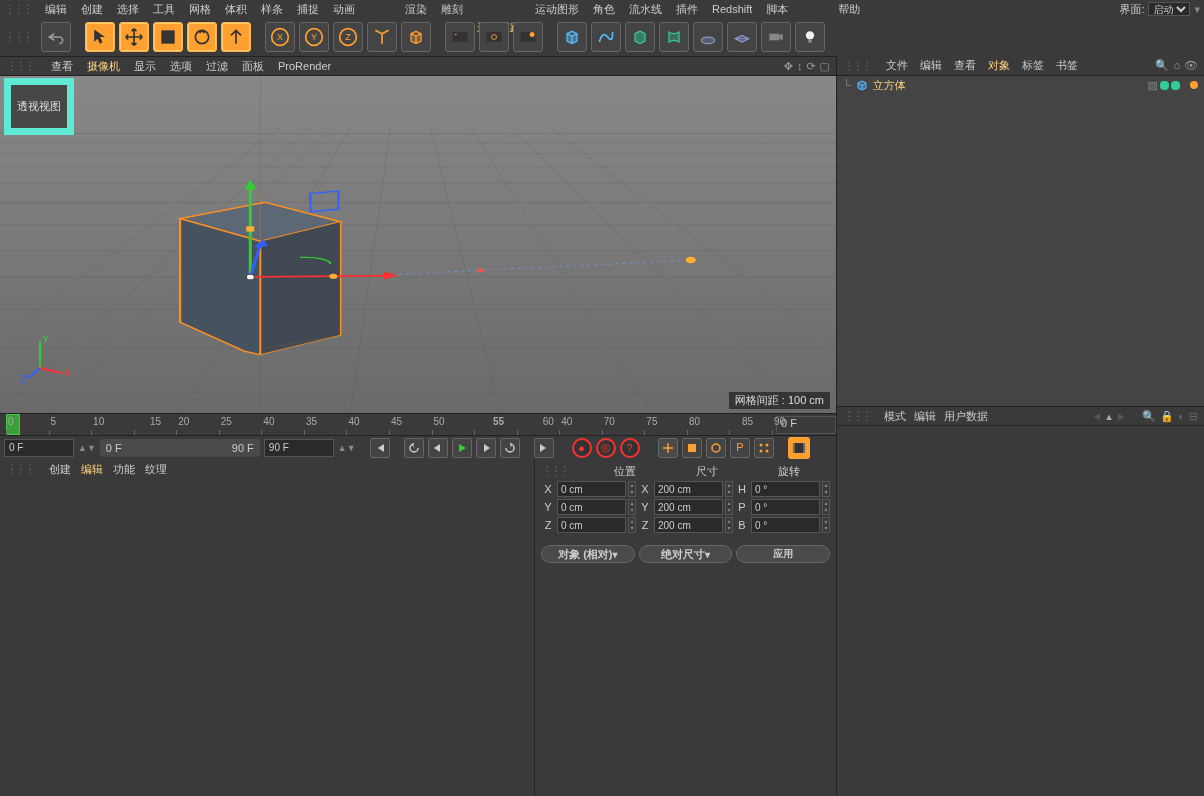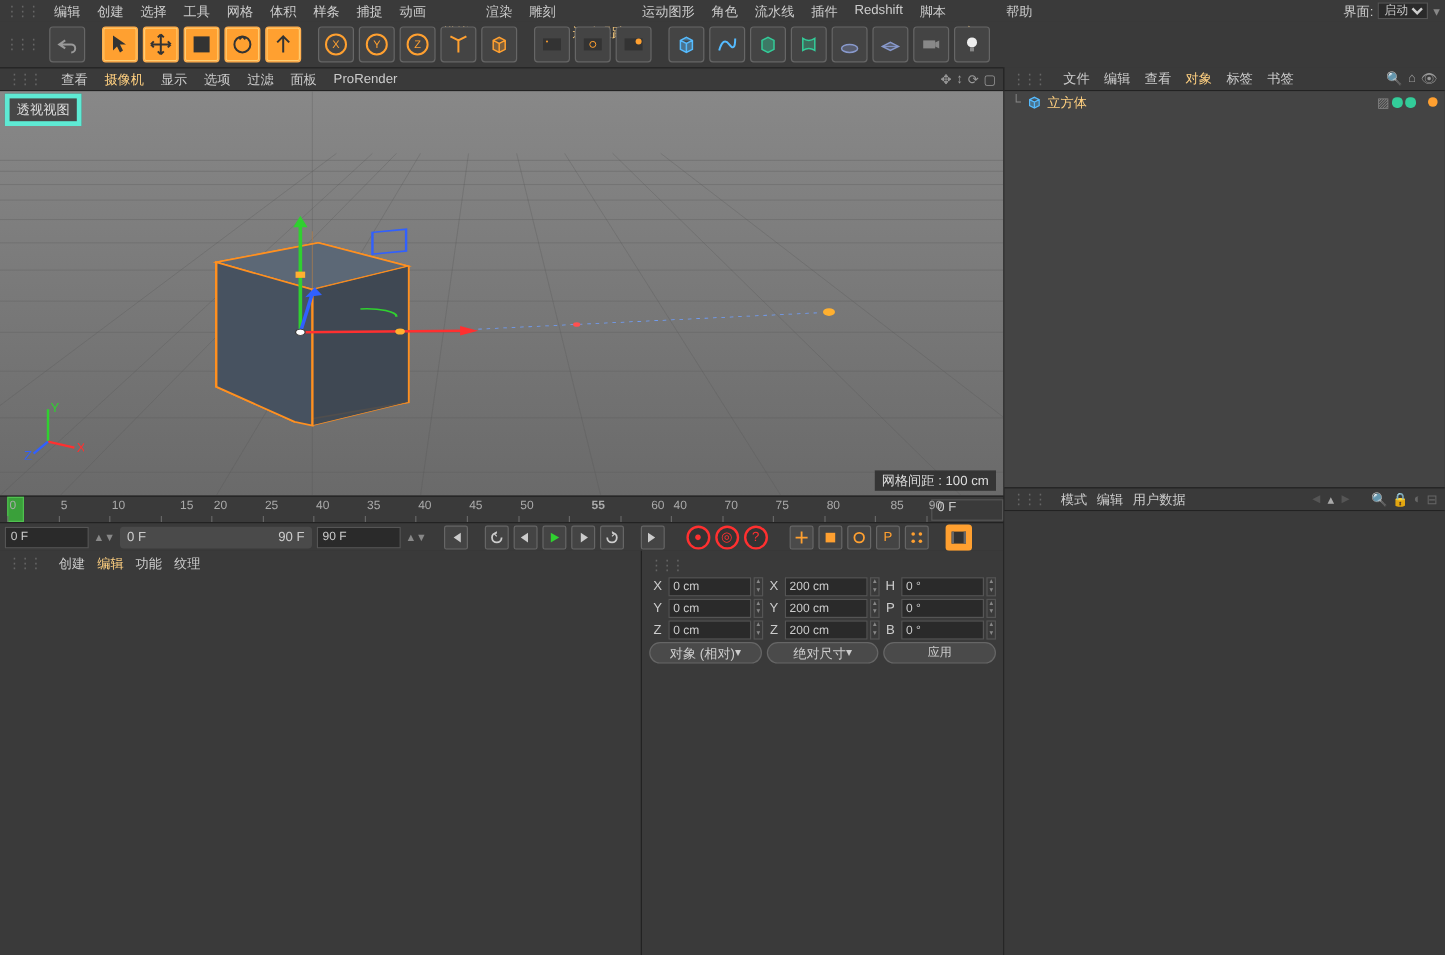--- a/index.html
+++ b/index.html
@@ -20,21 +20,21 @@
 .left { flex:0 0 835px; display:flex; flex-direction:column; background:#3a3a3a; }
 .right { flex:1; display:flex; flex-direction:column; background:#3a3a3a; border-left:1px solid #222; }
 
 .vp-menu { display:flex; background:#3a3a3a; height:20px; padding:0 6px; align-items:center; gap:10px; border-top:1px solid #222; border-bottom:1px solid #222; }
 .vp-menu .mi { color:#ccc; padding:0 2px; cursor:pointer; }
 .vp-menu .mi.hl { color:#ffd080; }
 .vp-menu .vctrls { margin-left:auto; display:flex; gap:4px; color:#999; }
 .vp-menu .vctrls span { cursor:pointer; }
 
 .viewport { position:relative; flex:1; background:#7a7a7a; overflow:hidden; }
-.vp-label { position:absolute; top:2px; left:4px; background:rgba(60,60,60,.85); color:#ddd; padding:2px 6px; font-size:11px; border:4px solid #5eead4; }
+.vp-label { position:absolute; top:2px; left:4px; background:rgba(60,60,60,.85); color:#ddd; padding:14px 6px; font-size:11px; border:7px solid #5eead4; }
 .grid-info { position:absolute; bottom:4px; right:6px; background:rgba(40,40,40,.8); color:#ddd; padding:1px 6px; font-size:11px; }
 .axis-gizmo { position:absolute; bottom:30px; left:20px; }
 
 .ruler { height:22px; background:#3a3a3a; position:relative; border-top:1px solid #222; display:flex; align-items:center; }
 .ruler-track { position:relative; flex:0 0 766px; height:100%; margin-left:6px; }
 .ruler span { position:absolute; top:2px; font-size:10px; color:#aaa; }
 .ruler .tick { position:absolute; bottom:0; width:1px; height:5px; background:#666; }
 .ruler .cursor { position:absolute; top:0; bottom:0; width:14px; background:#3aa03a; border:1px solid #50c050; }
 .ruler .endbox { width:60px; height:18px; background:#3a3a3a; border:1px solid #555; color:#ccc; padding:0 4px; margin-left:4px; }
 
@@ -53,21 +53,21 @@
 .matmenu .mi.hl { color:#ffd080; }
 
 .coord { flex:1; padding:2px 6px; }
 .coord-head { display:flex; gap:0; padding:2px 0; color:#ccc; }
 .coord-head span { flex:1; text-align:center; }
 .coord-row { display:flex; align-items:center; gap:2px; margin-bottom:2px; }
 .coord-row label { width:14px; text-align:center; color:#ccc; }
 .coord-row .inp { flex:1; height:16px; background:#2a2a2a; border:1px solid #555; color:#ccc; padding:0 3px; font-size:10px; display:flex; align-items:center; }
 .coord-row .spn { width:8px; height:16px; background:#3a3a3a; border:1px solid #555; display:flex; flex-direction:column; }
 .coord-row .spn div { flex:1; font-size:6px; text-align:center; color:#888; line-height:6px; cursor:pointer; }
-.coord-foot { display:flex; gap:4px; margin-top:2px; }
+.coord-foot { display:flex; gap:4px; margin-top:12px;font-weight:bold; }
 .coord-foot .btn { flex:1; height:18px; background:#4a4a4a; border:1px solid #666; border-radius:9px; color:#ccc; font-size:10px; display:flex; align-items:center; justify-content:center; cursor:pointer; }
 
 .objmenu { display:flex; height:20px; align-items:center; gap:8px; padding:0 6px; border-bottom:1px solid #222; }
 .objmenu .mi { color:#ccc; cursor:pointer; padding:0 2px; }
 .objmenu .mi.hl { color:#ffd080; }
 .objmenu .ictrls { margin-left:auto; display:flex; gap:4px; color:#999; }
 
 .objtree { flex:0 0 330px; background:#444; overflow:auto; }
 .objitem { display:flex; align-items:center; height:18px; padding:0 6px; gap:4px; }
 .objitem .cube-ico { width:14px; height:14px; }
@@ -488,20 +488,25 @@
           <span class="grip">⋮⋮⋮</span>
           <span class="mi">创建</span>
             <span class="mi hl">编辑</span>
             <span class="mi">功能</span>
             <span class="mi">纹理</span>
         </div>
       </div>
       <div class="coord">
         <div class="matmenu" style="padding:0;">
           <span class="grip">⋮⋮⋮</span>
+          <div class="coord-head" style="flex:1;">
+            <span>位置</span>
+            <span>尺寸</span>
+            <span>旋转</span>
+          </div>
         </div>
         <div id="coord-rows">
             <div class="coord-row">
               <label>X</label>
               <div class="inp">0 cm</div>
               <div class="spn">
                 <div>▴</div>
                 <div>▾</div>
               </div>
               <label>X</label>

